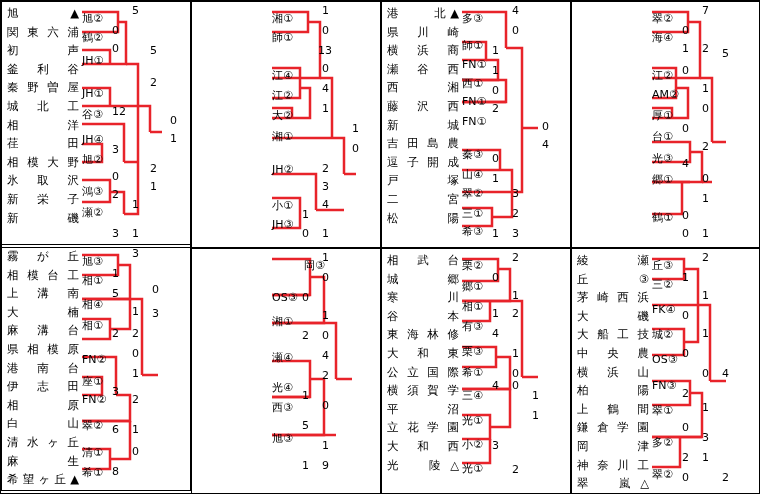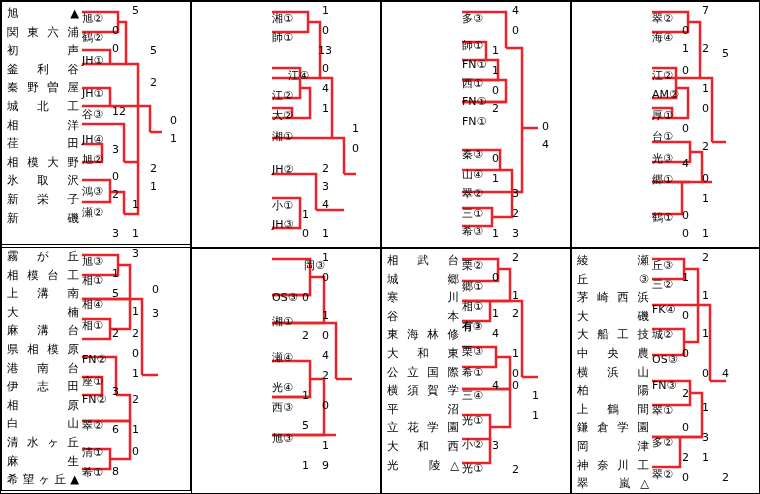--- a/index.html
+++ b/index.html
@@ -95,21 +95,21 @@
           <path d="M2,172 H46 V208"></path>
           <path d="M2,196 H30 V208"></path>
           <path d="M2,226 H30 V208"></path>
           <path d="M46,208 H74"></path>
           <path d="M74,172 H86"></path>
         </g>
       </svg>
     </div>
     <div class="nodelbl" style="left:80px;top:9px;">湘①</div>
     <div class="nodelbl" style="left:80px;top:28px;">師①</div>
-    <div class="nodelbl" style="left:96px;top:66px;">江④</div>
+    <div class="nodelbl" style="left:80px;top:66px;">江④</div>
     <div class="nodelbl" style="left:80px;top:86px;">江②</div>
     <div class="nodelbl" style="left:80px;top:106px;">大②</div>
     <div class="nodelbl" style="left:80px;top:127px;">湘①</div>
     <div class="nodelbl" style="left:80px;top:161px;">JH②</div>
     <div class="nodelbl" style="left:80px;top:196px;">小①</div>
     <div class="nodelbl" style="left:80px;top:216px;">JH③</div>
     <div class="score" style="left:130px;top:2px;">1</div>
     <div class="score" style="left:130px;top:22px;">0</div>
     <div class="score" style="left:126px;top:42px;">13</div>
     <div class="score" style="left:130px;top:60px;">0</div>
@@ -119,20 +119,34 @@
     <div class="score" style="left:160px;top:140px;">0</div>
     <div class="score" style="left:130px;top:160px;">2</div>
     <div class="score" style="left:130px;top:178px;">3</div>
     <div class="score" style="left:130px;top:196px;">4</div>
     <div class="score" style="left:110px;top:206px;">1</div>
     <div class="score" style="left:130px;top:225px;">1</div>
     <div class="score" style="left:110px;top:225px;">0</div>
   </div>
 
   <div class="block" style="left:380px;top:0;width:190px;height:247px;">
+    <div class="teams">
+      <div class="team">港　　北▲</div>
+      <div class="team">県 川 崎</div>
+      <div class="team">横 浜 商</div>
+      <div class="team">瀬 谷 西</div>
+      <div class="team">西　　湘</div>
+      <div class="team">藤 沢 西</div>
+      <div class="team">新 　城</div>
+      <div class="team">吉田島農</div>
+      <div class="team">逗子開成</div>
+      <div class="team">戸　　塚</div>
+      <div class="team">二　　宮</div>
+      <div class="team">松　　陽</div>
+    </div>
     <div class="bracket">
       <svg width="112" height="245" viewBox="0 0 112 245">
         <g stroke="#e8232a" stroke-width="2.5" fill="none">
           <path d="M2,10 H46 V46"></path>
           <path d="M2,40 H26 V58 H2"></path>
           <path d="M26,58 H38 V78 H2"></path>
           <path d="M2,78 H38"></path>
           <path d="M38,78 H46 V100 H2"></path>
           <path d="M2,100 H46"></path>
           <path d="M46,46 H62 V126"></path>
@@ -352,21 +366,21 @@
           <path d="M2,166 H30 V190 H2"></path>
           <path d="M30,178 H50 V140"></path>
           <path d="M2,214 H30 V190"></path>
           <path d="M62,128 H78"></path>
         </g>
       </svg>
     </div>
     <div class="nodelbl" style="left:80px;top:9px;">栗②</div>
     <div class="nodelbl" style="left:80px;top:30px;">郷①</div>
     <div class="nodelbl" style="left:80px;top:50px;">相①</div>
-    <div class="nodelbl" style="left:80px;top:70px;font-weight:bold;">有③</div>
+    <div class="nodelbl" style="left:80px;top:70px;">有③</div>
     <div class="nodelbl" style="left:80px;top:95px;">栗③</div>
     <div class="nodelbl" style="left:80px;top:116px;">希①</div>
     <div class="nodelbl" style="left:80px;top:139px;">三④</div>
     <div class="nodelbl" style="left:80px;top:164px;">光①</div>
     <div class="nodelbl" style="left:80px;top:188px;">小②</div>
     <div class="nodelbl" style="left:80px;top:212px;">光①</div>
     <div class="score" style="left:130px;top:2px;">2</div>
     <div class="score" style="left:110px;top:22px;">0</div>
     <div class="score" style="left:130px;top:40px;">1</div>
     <div class="score" style="left:110px;top:58px;">1</div>

